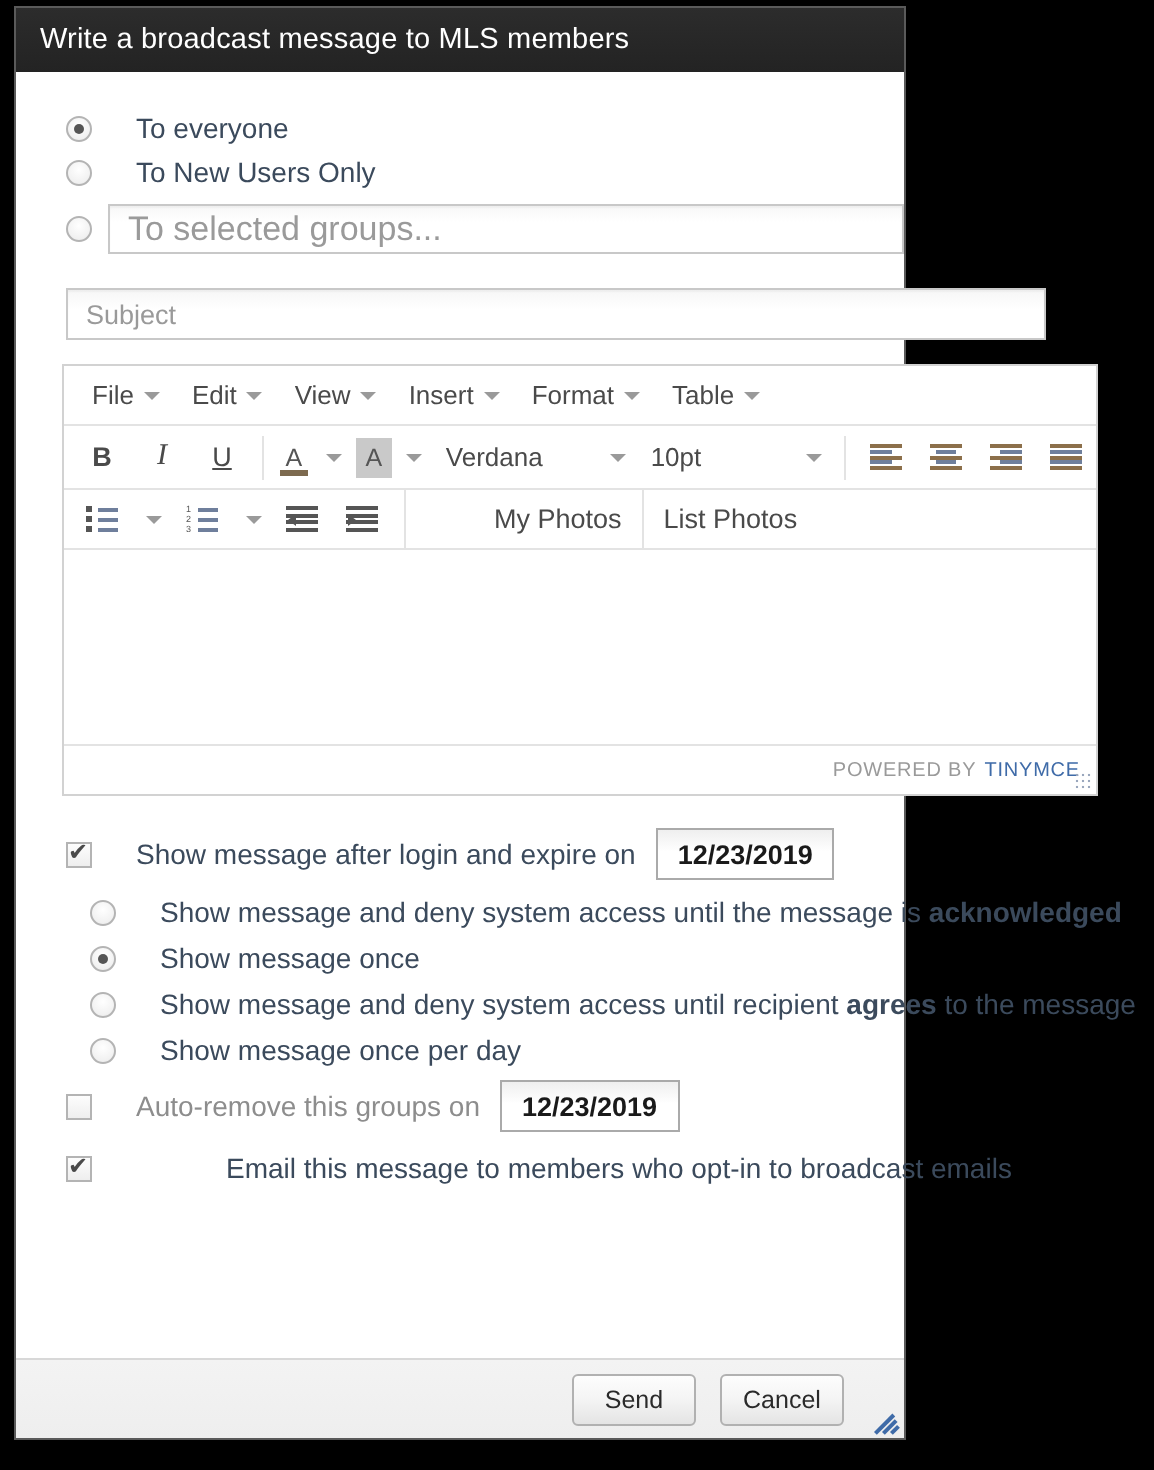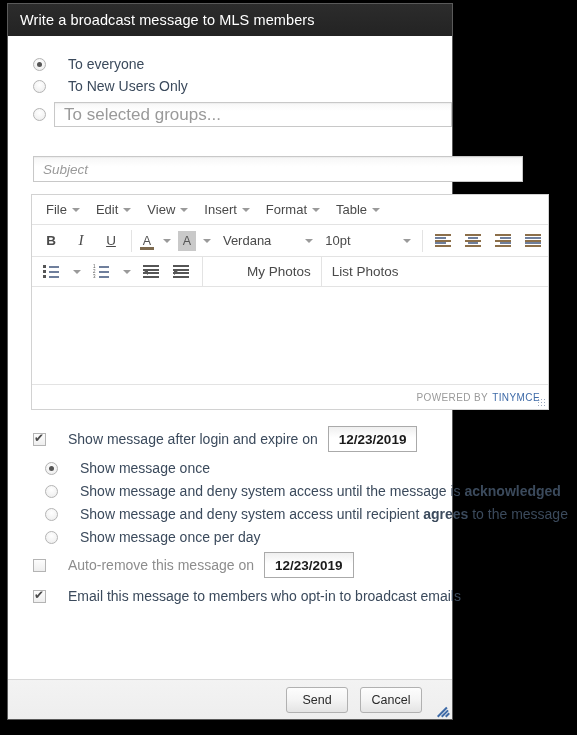--- a/index.html
+++ b/index.html
@@ -402,21 +402,21 @@
     <div class="row" style="margin-left:25px;margin-top:6px;">
       <span class="radio"></span>
       <span class="lbl">To New Users Only</span>
     </div>
 
     <div class="row" style="margin-left:25px;margin-top:8px;">
       <span class="radio"></span>
       <div class="groupsel">To selected groups...</div>
     </div>
 
-    <div class="subject" style="margin-top:29px;font-style:italic;">Subject</div>
+    <div class="subject" style="margin-top:17px;">Subject</div>
 
     <div id="editor">
 
       <div id="menubar">
         <div class="menuitem">
           <span>File</span>
           <span class="cv"></span>
         </div>
         <div class="menuitem">
           <span>Edit</span>
@@ -576,44 +576,44 @@
     <div id="options">
 
       <div class="optrow">
         <span class="cbox checked"></span>
         <span class="lbl">Show message after login and expire on</span>
         <div class="datefield">12/23/2019</div>
       </div>
 
       <div class="subradios">
         <div class="optrow">
+          <span class="radio"></span>
+          <span class="lbl"><span>Show message and deny system access until the message is </span><b>acknowledged</b><span></span></span>
+        </div>
+        <div class="optrow">
           <span class="radio checked"></span>
           <span class="lbl"><span>Show message once</span></span>
-        </div>
-        <div class="optrow">
-          <span class="radio"></span>
-          <span class="lbl"><span>Show message and deny system access until the message is </span><b>acknowledged</b><span></span></span>
         </div>
         <div class="optrow">
           <span class="radio"></span>
           <span class="lbl"><span>Show message and deny system access until recipient </span><b>agrees</b><span> to the message</span></span>
         </div>
         <div class="optrow">
           <span class="radio"></span>
           <span class="lbl"><span>Show message once per day</span></span>
         </div>
       </div>
 
       <div class="optrow" style="margin-top:6px;">
         <span class="cbox"></span>
-        <span class="lbl muted">Auto-remove this message on</span>
+        <span class="lbl muted">Auto-remove this groups on</span>
         <div class="datefield">12/23/2019</div>
       </div>
 
-      <div class="optrow" style="margin-top:10px;">
+      <div class="optrow" style="margin-top:10px;gap:45px;">
         <span class="cbox checked"></span>
         <span class="lbl">Email this message to members who opt-in to broadcast emails</span>
       </div>
     </div>
 
   </div>
 
   <div id="footer">
     <div class="btn">Send</div>
     <div class="btn">Cancel</div>

